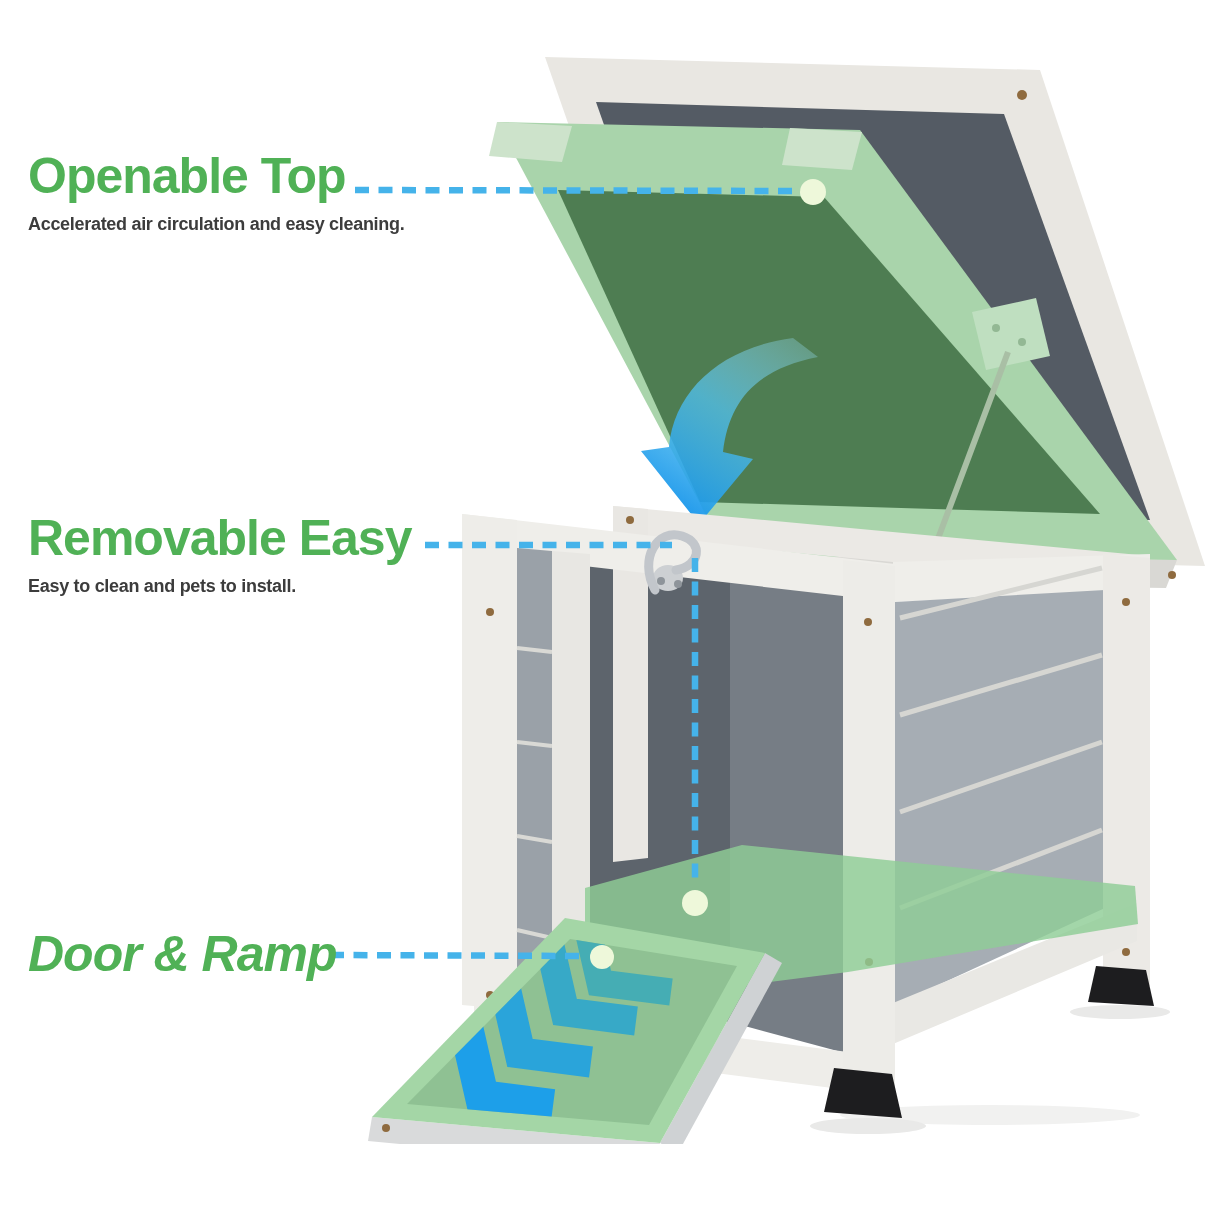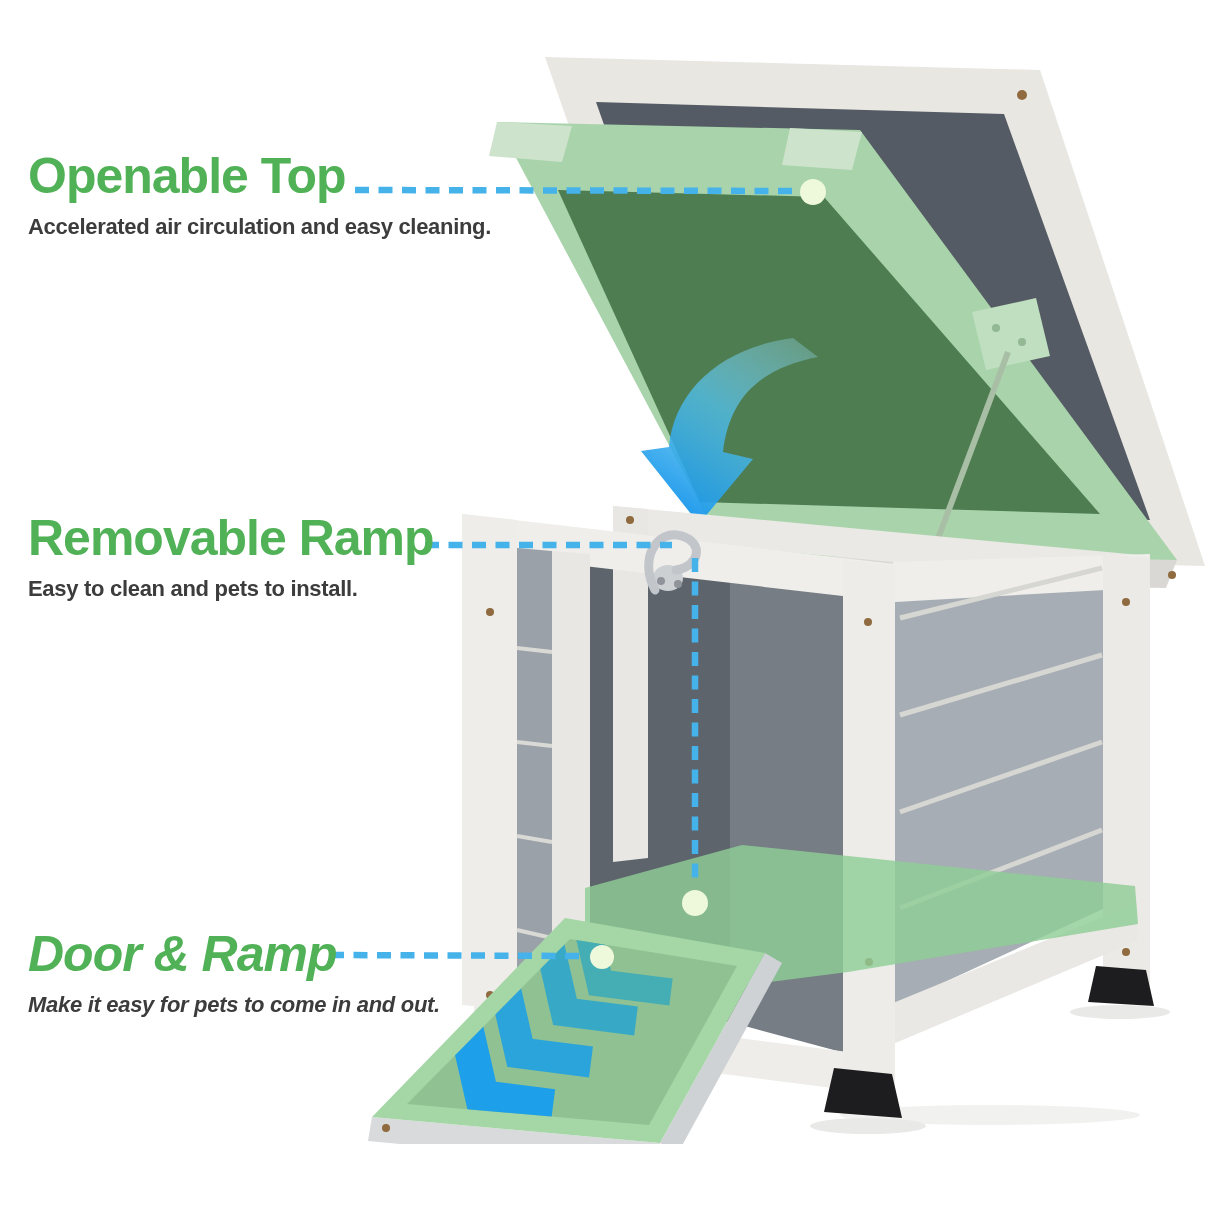--- a/index.html
+++ b/index.html
@@ -1,21 +1,21 @@
 <!DOCTYPE html>
 <html><head>
 <meta charset="utf-8">
 <style>
   html,body{margin:0;padding:0;background:#ffffff;}
   #stage{position:relative;width:1214px;height:1144px;background:#ffffff;overflow:hidden;
          font-family:"Liberation Sans", sans-serif;}
   #art{position:absolute;left:0;top:0;}
   .callout{position:absolute;white-space:nowrap;}
   .feature-title{font-weight:700;font-size:50px;letter-spacing:-1px;color:#50b156;line-height:1.05;}
-  .feature-sub{font-weight:700;font-size:22px;color:#3c3c3c;margin-top:11px;letter-spacing:-0.3px;}
+  .feature-sub{font-weight:700;font-size:18px;color:#3c3c3c;margin-top:11px;letter-spacing:-0.3px;}
   #callout-1{left:28px;top:150px;}
   #callout-2{left:28px;top:512px;}
   #callout-3{left:28px;top:928px;font-style:italic;}
 </style>
 </head>
 <body>
 
 <div id="stage">
 
 <svg id="art" width="1214" height="1214" viewBox="0 0 1214 1214">
@@ -132,22 +132,21 @@
   <circle cx="695" cy="903" r="13" fill="#eef8da"></circle>
   <circle cx="602" cy="957" r="12" fill="#eef8da"></circle>
 </svg>
 
   <div class="callout" id="callout-1">
     <div class="feature-title">Openable Top</div>
     <div class="feature-sub">Accelerated air circulation and easy cleaning.</div>
   </div>
 
   <div class="callout" id="callout-2">
-    <div class="feature-title">Removable Ramp</div>
+    <div class="feature-title">Removable Easy</div>
     <div class="feature-sub">Easy to clean and pets to install.</div>
   </div>
 
   <div class="callout" id="callout-3">
     <div class="feature-title">Door &amp; Ramp</div>
-    <div class="feature-sub">Make it easy for pets to come in and out.</div>
   </div>
 
 </div>
 
 </body></html>

